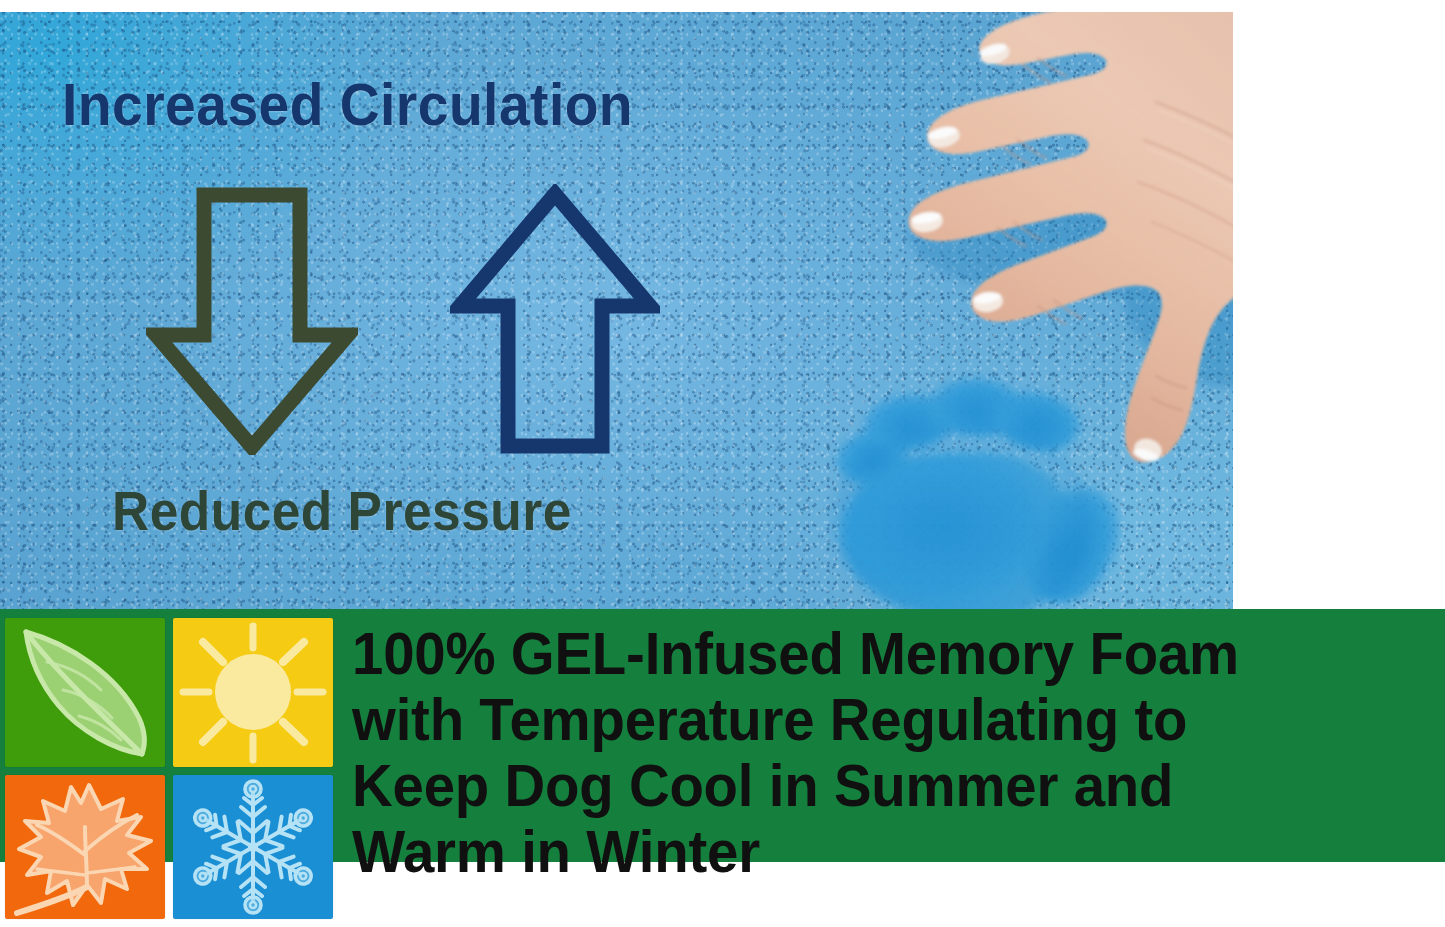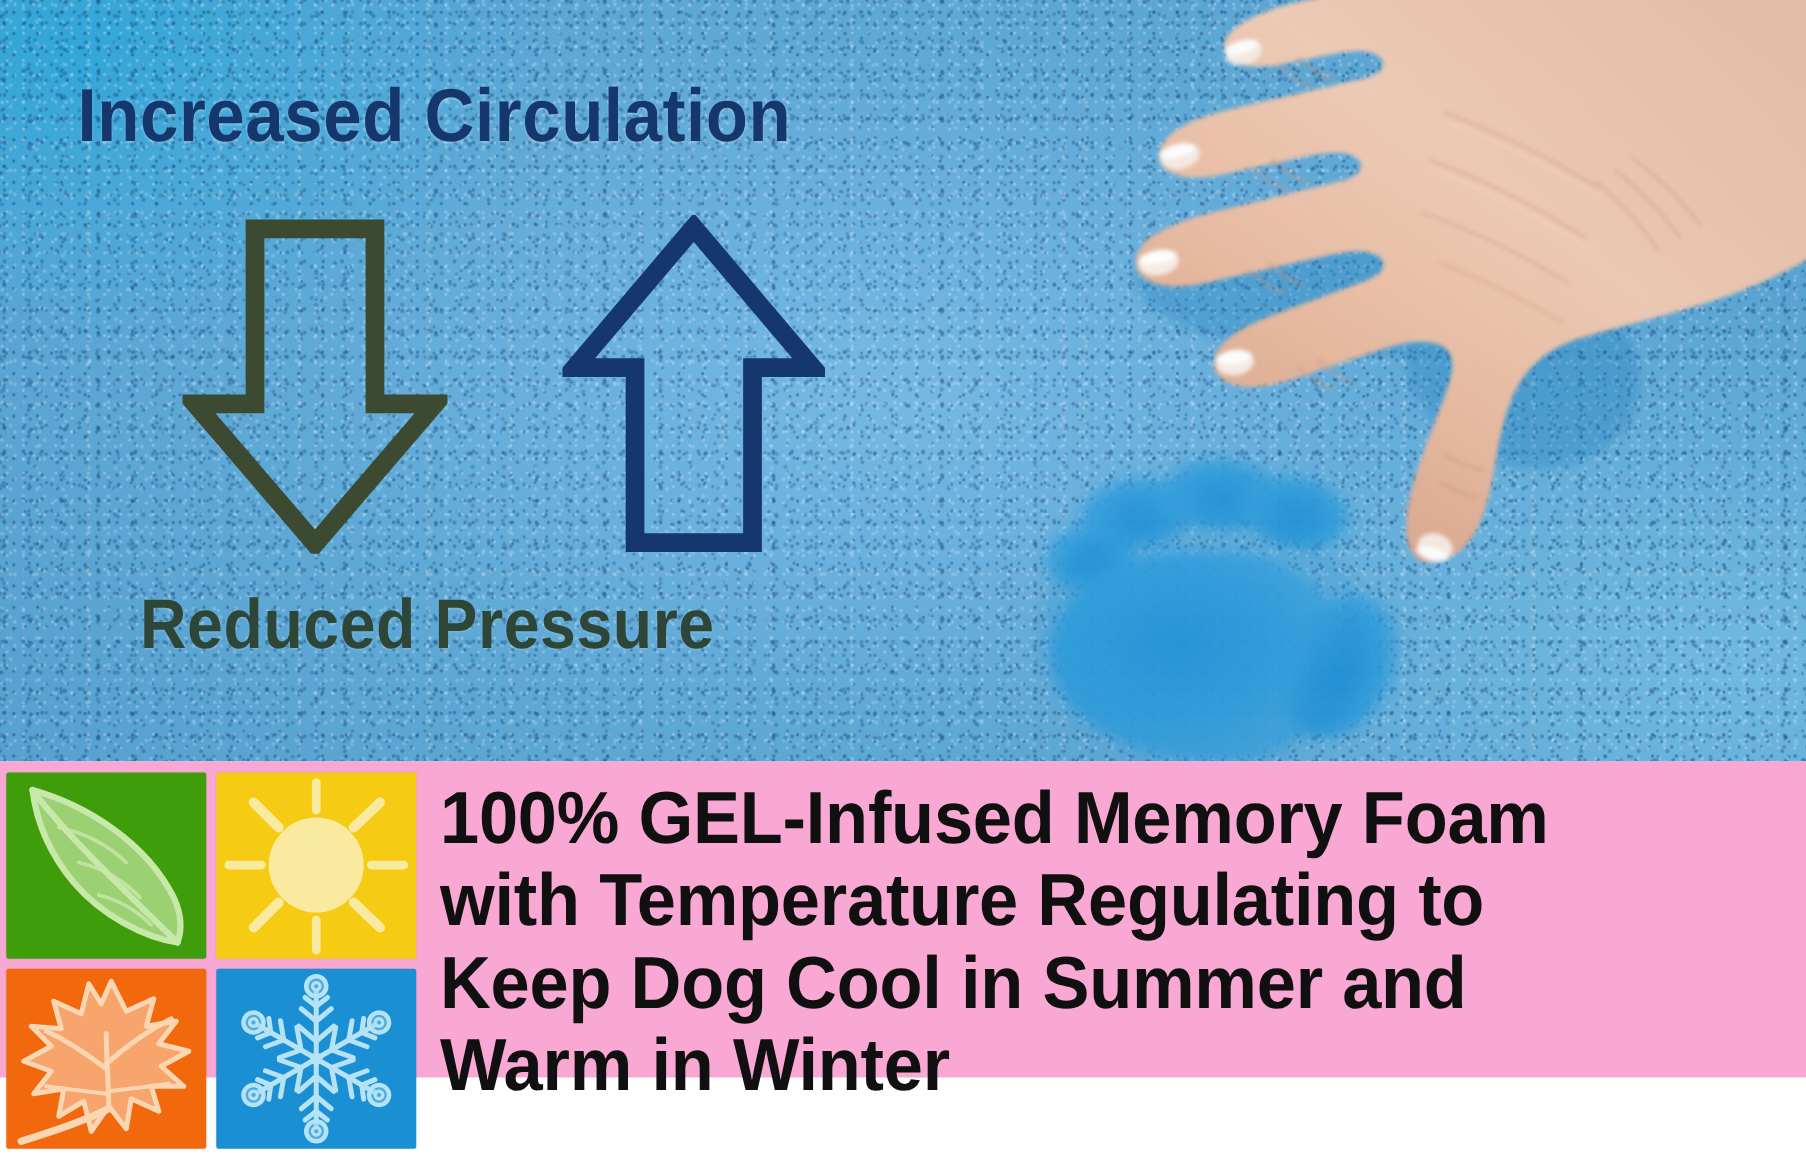--- a/index.html
+++ b/index.html
@@ -7,21 +7,21 @@
 
   #stage{
     position:relative;
     width:1445px;height:927px;
     overflow:hidden;
     background:#ffffff;
   }
 
   
   #photo{
-    position:absolute;left:0;top:0;width:1445px;height:609px;
+    position:absolute;left:0;top:12px;width:1233px;height:609px;
     overflow:hidden;
     background:
       radial-gradient(ellipse 520px 340px at 4% 6%,  #2ea9dd 0%, #49a9db 42%, rgba(90,168,216,0) 74%),
       radial-gradient(ellipse 700px 430px at 96% 88%, #71bde6 0%, rgba(113,189,230,0) 70%),
       radial-gradient(ellipse 900px 520px at 50% 52%, #6db4e2 0%, #5aa8d8 55%, #57a4d5 100%),
       linear-gradient(168deg,#55a6d7 0%,#5fadda 40%,#69b5e0 72%,#5fabd9 100%);
   }
   
   #photo .speckle{
     position:absolute;inset:-10px;
@@ -112,21 +112,21 @@
     text-shadow:0 1px 2px rgba(255,255,255,.22);
   }
   .arrow{position:absolute;}
   #arrow-down{left:146px;top:175px;width:212px;height:268px;}
   #arrow-up{left:450px;top:172px;width:210px;height:270px;}
   .arrow svg{display:block;width:100%;height:100%;}
 
   
   #panel{
     position:absolute;left:0;top:609px;width:1445px;height:253px;
-    background:#f9a8d4;
+    background:#15803d;
     text-decoration:underline;
   }
 
   #icon-grid{
     position:absolute;left:5px;top:9px;
     width:328px;height:300px;
     display:grid;
     grid-template-columns:160px 160px;
     grid-template-rows:149px 144px;
     gap:8px;

